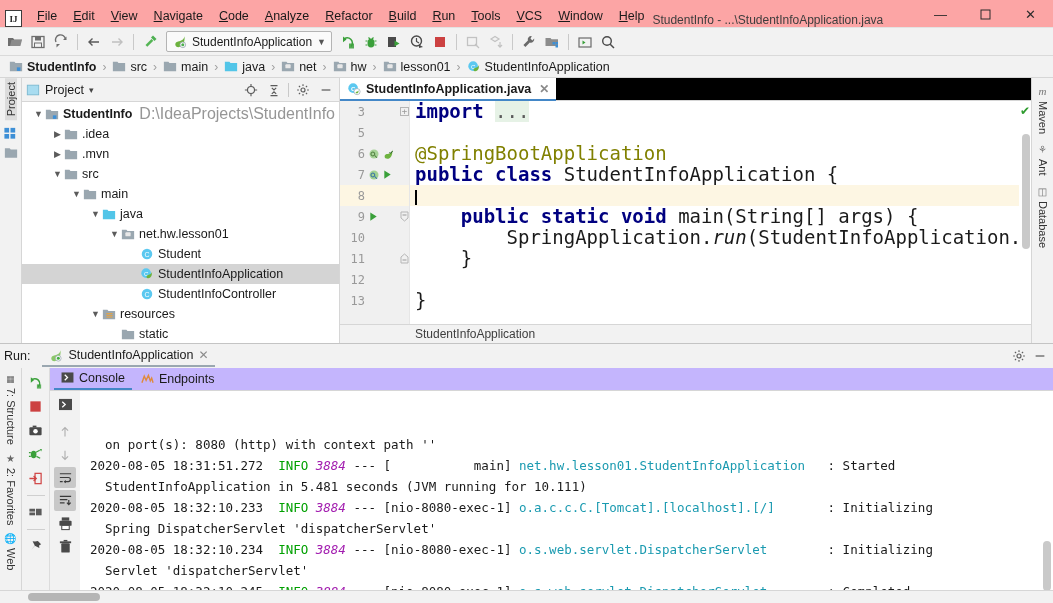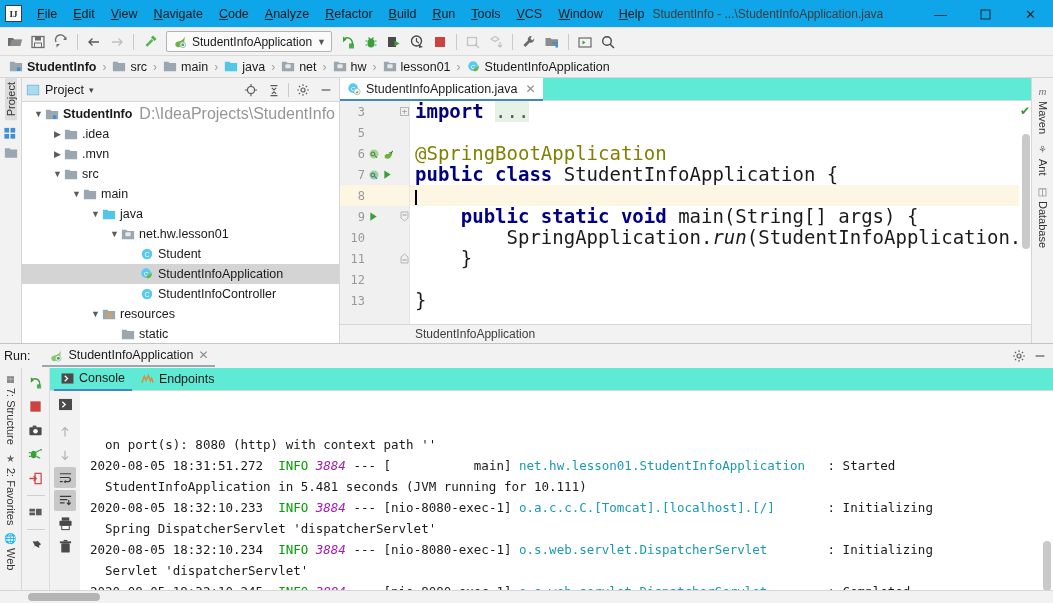--- a/index.html
+++ b/index.html
@@ -7,22 +7,22 @@
   body {
     font-family: "Liberation Sans", sans-serif;
     font-size: 12px;
     color:#1a1a1a;
     background:#f2f2f2;
     -webkit-font-smoothing: antialiased;
   }
 
   
   #titlebar {
-    height:28px; display:flex; align-items:center;
-    background:#0ea5e9; border-bottom:1px solid #e3e3e3;
+    height:28px; display:flex; align-items:flex-end;
+    background:#fca5a5; border-bottom:1px solid #e3e3e3;
     position:relative;
   }
   #ij-logo {
     width:17px;height:17px;margin-left:5px;margin-right:7px;
     background:#fff;border:1px solid #3c3c3c;
     display:flex;align-items:center;justify-content:center;
     font-size:9px;font-weight:bold;color:#1f1f1f;font-family:"Liberation Serif",serif;
   }
   .menu-item {
     padding:4px 8px; font-size:12.5px; color:#1a1a1a; cursor:default;
@@ -84,21 +84,21 @@
   .ph-icon { width:18px;height:18px;display:flex;align-items:center;justify-content:center; }
   #tree { flex:1; overflow:hidden; padding-top:2px; position:relative; background:#fff; }
   .trow { height:20px; display:flex;align-items:center; font-size:12.5px; white-space:nowrap; padding-right:4px; }
   .trow.sel { background:#d4d4d4; }
   .chev { width:13px;height:20px;display:flex;align-items:center;justify-content:center;color:#5b5b5b;font-size:9px; }
   .tlabel { margin-left:4px; }
   .tpath { color:#969696; margin-left:7px; font-size:16px; }
 
   
   #editor { flex:1; display:flex;flex-direction:column; background:#fff; min-width:0; }
-  #tabstrip { height:23px; background:#5eead4; border-bottom:1px solid #d6d6d6; display:flex; }
+  #tabstrip { height:23px; background:#000000; border-bottom:1px solid #d6d6d6; display:flex;font-weight:bold; }
   .etab {
     display:flex;align-items:center;gap:5px;padding:0 7px; font-size:12.5px;
     background:#fff; border-bottom:2px solid #4387c7; height:23px;
   }
   .etab .x { color:#8a8a8a; font-size:12px; margin-left:3px; }
   #codearea { flex:1; display:flex; position:relative; overflow:hidden; background:#fff; }
   #gutter {
     width:70px; background:#f0f0f0; border-right:1px solid #e6e6e6;
     font-family:"DejaVu Sans Mono",monospace; font-size:12px; color:#999;
     position:relative; flex-shrink:0;
@@ -134,21 +134,21 @@
     border-bottom:2px solid #9aa7b0;
   }
   #runhead-right { position:absolute;right:4px;top:0;height:24px;display:flex;align-items:center;gap:3px; }
   #runbody { flex:1; display:flex; min-height:0; }
   .runstrip { width:28px; background:#f2f2f2; display:flex;flex-direction:column;align-items:center;gap:3px;padding-top:4px;border-right:1px solid #dcdcdc; }
   .runstrip2 { width:30px; background:#f2f2f2; display:flex;flex-direction:column;align-items:center;gap:2px;padding-top:3px; }
   .sicon { width:22px;height:21px;display:flex;align-items:center;justify-content:center;border-radius:2px; }
   .sicon.act { background:#c8c8c8; }
   .striphr { width:18px;height:1px;background:#cfcfcf;margin:3px 0; }
   #conswrap { flex:1; display:flex;flex-direction:column; min-width:0; }
-  #constabs { height:23px; background:#5eead4; display:flex;align-items:center; gap:2px; padding-left:4px; border-bottom:1px solid #d6d6d6; }
+  #constabs { height:23px; background:#c4b5fd; display:flex;align-items:flex-end; gap:2px; padding-left:4px; border-bottom:1px solid #d6d6d6; }
   .ctab { display:flex;align-items:center;gap:5px;padding:2px 7px;font-size:12.5px; height:23px; box-sizing:border-box; }
   .ctab.sel { border-bottom:2px solid #4387c7; }
   #console {
     flex:1; background:#fff; overflow:hidden; position:relative;
     font-family:"DejaVu Sans Mono",monospace; font-size:12.5px; line-height:21px;
     padding:1px 0 0 10px; white-space:pre; color:#1a1a1a;
   }
   .c-info { color:#00a000; }
   .c-pid { color:#a21caf;font-style:italic; }
   .c-logger { color:#1a9ab0; }

